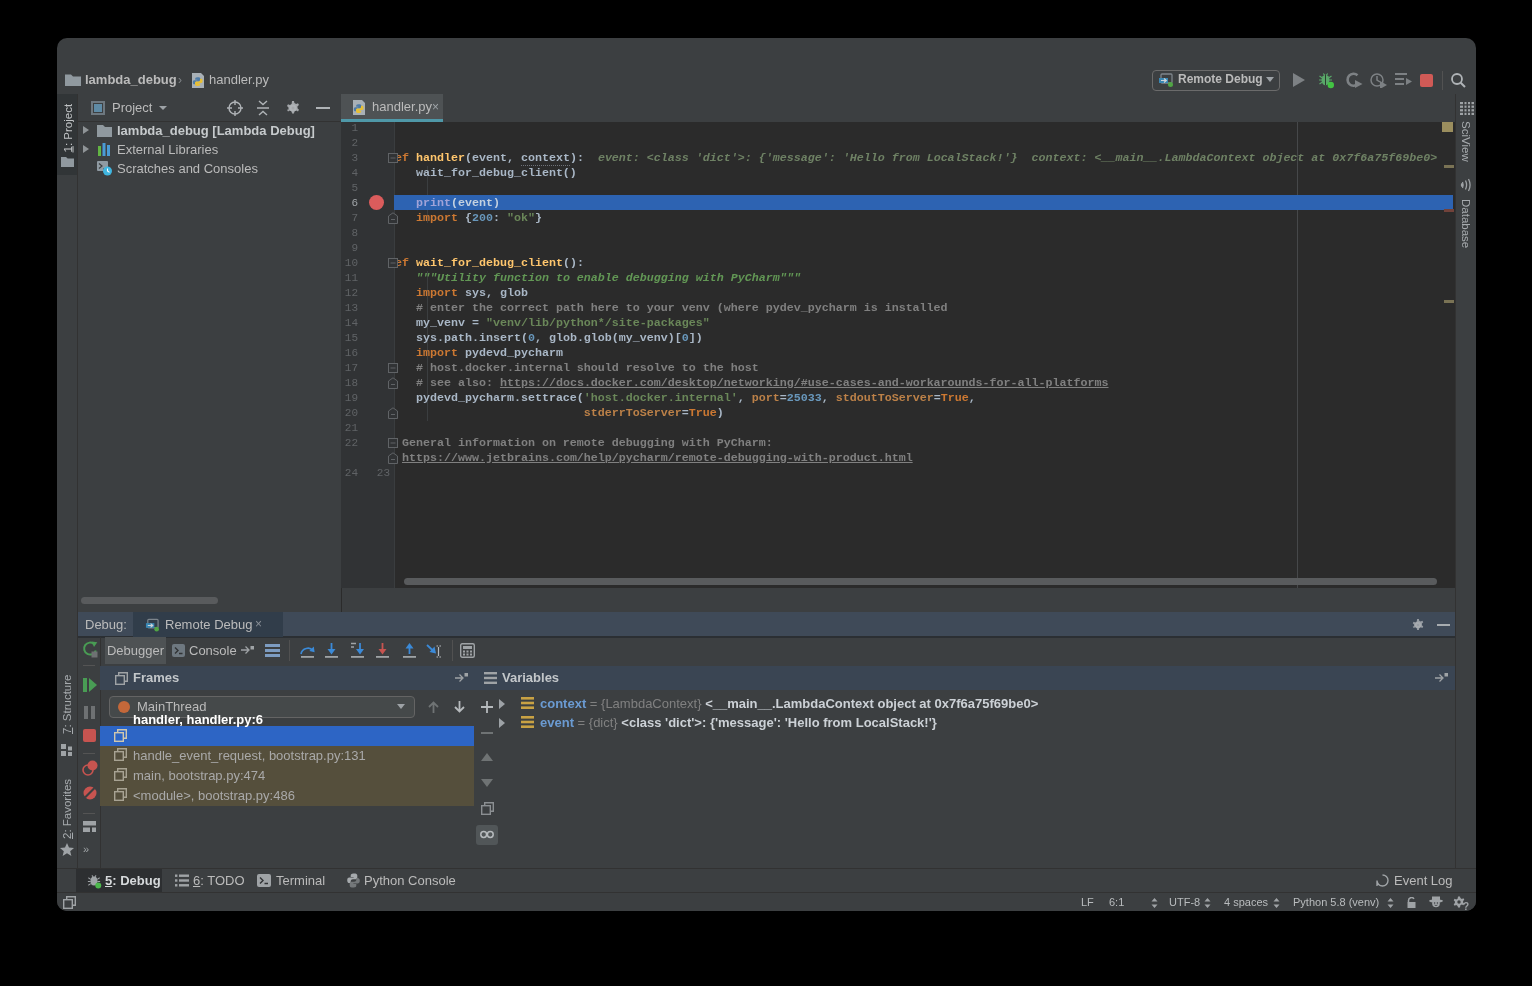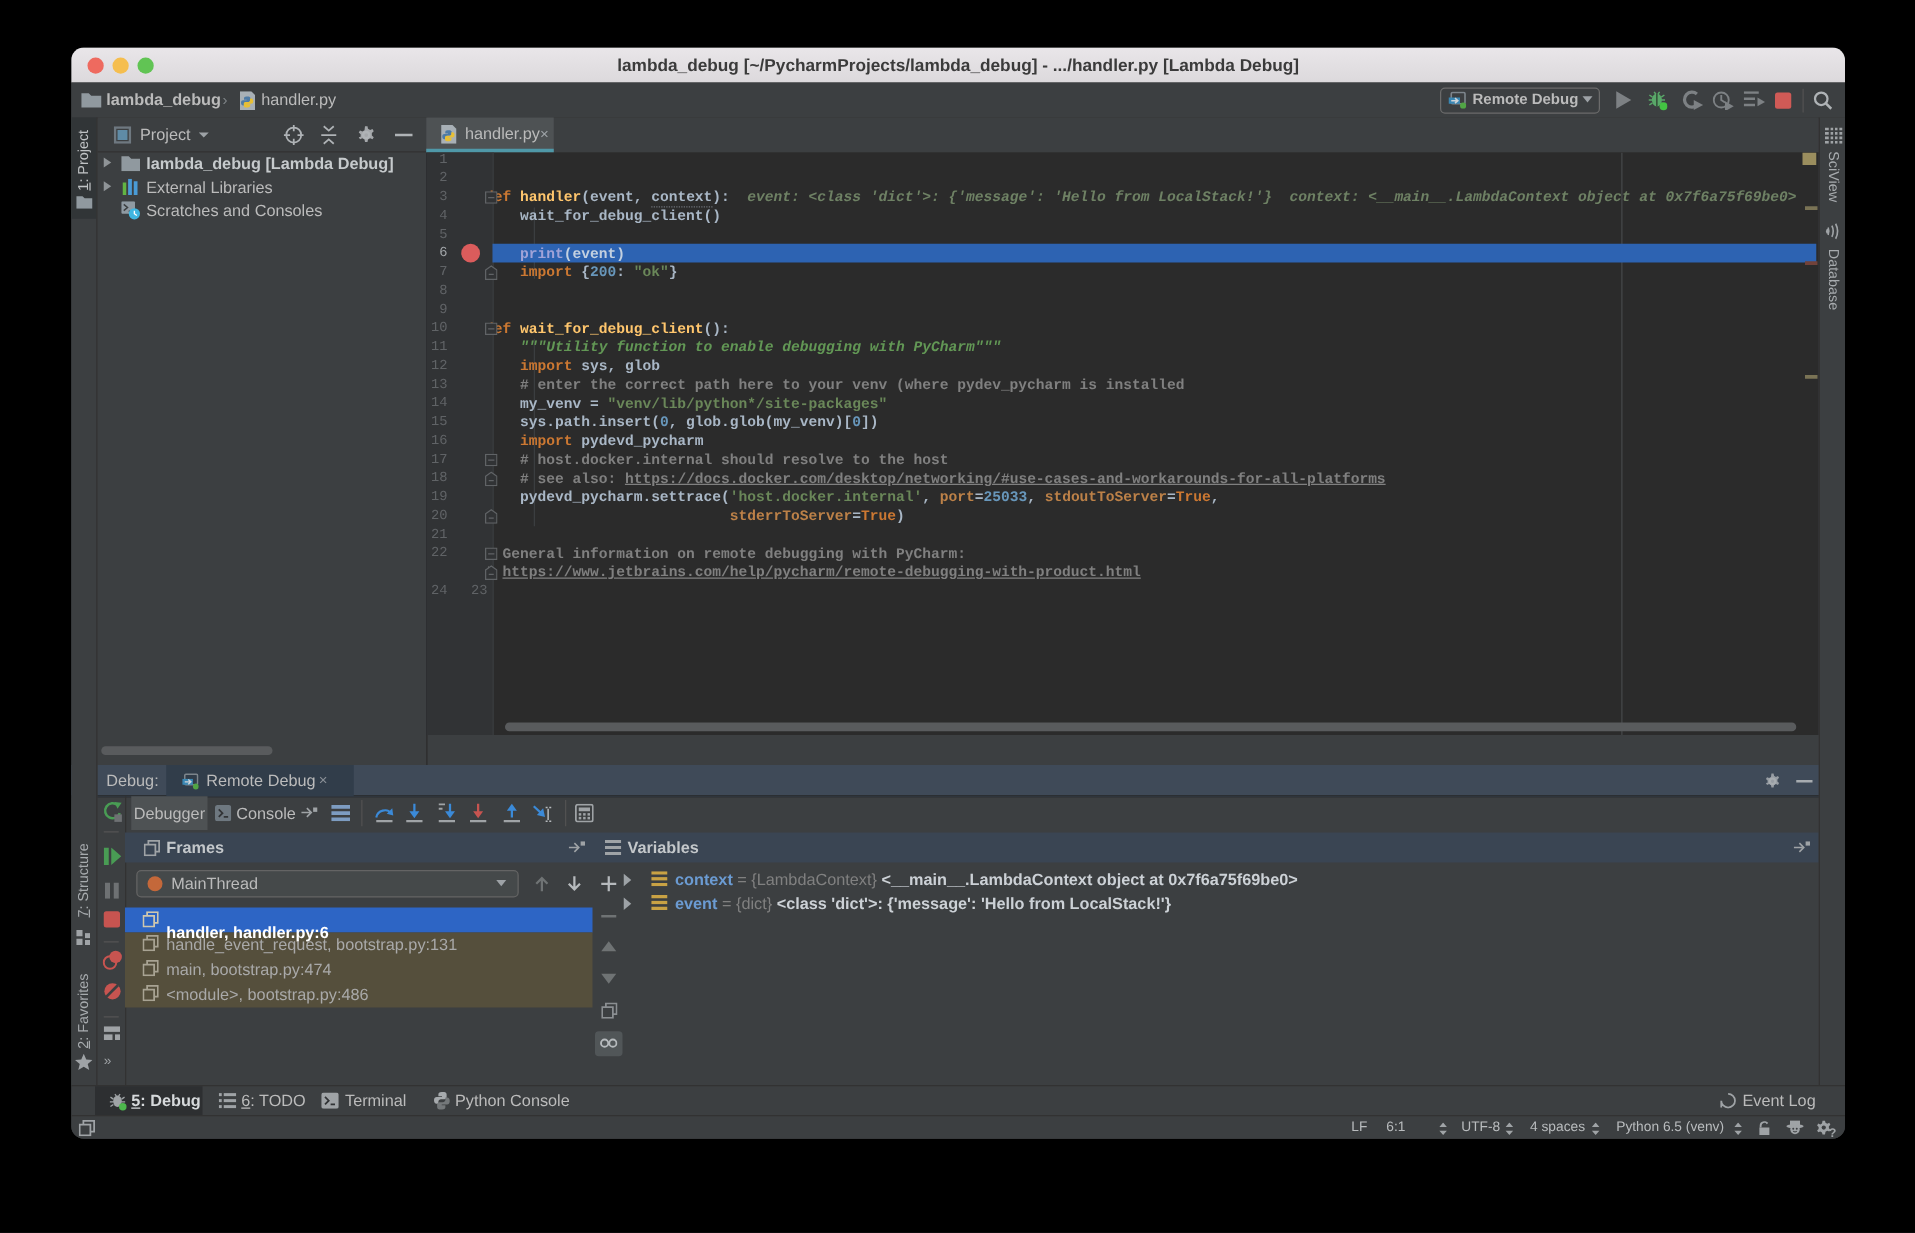--- a/index.html
+++ b/index.html
@@ -31,26 +31,20 @@
 #crumb{position:absolute;left:284px;top:550px;width:1114px;height:24px;background:#36383a;color:#a0a6ac;font-size:13px;line-height:24px;}
 #debugwin{position:absolute;left:0px;top:574px;width:1419px;height:256px;background:#3c3f41;}
 #bottombar{position:absolute;left:0;top:830px;width:100%;height:24px;background:#3c3f41;border-top:1px solid #323232;}
 #statusbar{position:absolute;left:0;top:854px;width:100%;height:19px;background:#3c3f41;border-top:1px solid #323232;}
 .sb{color:#b9bcbe;font-size:11px;line-height:19px;position:absolute;top:0;}
 svg{display:block;}
 </style></head>
 <body>
 <div id="stage">
 <div id="win">
-  <div id="titlebar">
-    <div class="tl" style="left:13px;background:#ee6a5f;"></div>
-    <div class="tl" style="left:33px;background:#f5be4f;"></div>
-    <div class="tl" style="left:53px;background:#61c454;"></div>
-    <div id="title">lambda_debug [~/PycharmProjects/lambda_debug] - .../handler.py [Lambda Debug]</div>
-  </div>
   <div id="navbar">
     <svg class="abs" style="left:8px;top:7px;" width="17" height="14" viewBox="0 0 17 14">
           <path fill="#90999f" d="M0 1.5 L6 1.5 L8 3.5 L16 3.5 L16 13 L0 13 Z"></path>
         </svg>
     <div class="abs uitext" style="left:28px;top:0;height:28px;line-height:28px;font-weight:bold;">lambda_debug</div>
     <div class="abs" style="left:121px;top:0;height:28px;line-height:28px;color:#7f8487;font-size:12px;">›</div>
     <svg class="abs" style="left:133px;top:7px;" width="15" height="15" viewBox="0 0 15 15">
           <path fill="#a8b0b6" d="M2 0 h9 l3 3 v12 h-12 z"></path>
           <path fill="#4e7ba6" d="M7.2 4.2c-1.6 0-2 .8-2 1.5v1h2.1v.5H4.4c-.8 0-1.6.5-1.6 2 0 1.6.8 2.1 1.6 2.1h1v-1.3c0-.9.7-1.5 1.6-1.5h2.1c.7 0 1.3-.6 1.3-1.4V5.8c0-.8-.6-1.6-1.5-1.6z"></path>
           <path fill="#e7bf35" d="M8.2 12.9c1.6 0 2-.8 2-1.5v-1H8.1v-.5h2.9c.8 0 1.6-.5 1.6-2 0-1.6-.8-2.1-1.6-2.1h-1v1.3c0 .9-.7 1.5-1.6 1.5H6.3c-.7 0-1.3.6-1.3 1.4v1.3c0 .8.6 1.6 1.5 1.6z"></path>
@@ -387,21 +381,21 @@
         </svg>
     <svg class="abs" style="left:396px;top:88px;" width="13" height="14" viewBox="0 0 13 14">
           <path d="M6.5 1 V11 M2 7 L6.5 11.5 L11 7" fill="none" stroke="#b6babd" stroke-width="1.8"></path>
         </svg>
     <div class="abs" style="left:43px;top:114px;width:374px;height:20px;background:#2d65c5;"></div>
     <div class="abs" style="left:43px;top:134px;width:374px;height:60px;background:#554f3c;"></div>
     <svg class="abs" style="left:57px;top:117px;" width="13" height="13" viewBox="0 0 13 13">
           <rect x="0.7" y="3.7" width="8.6" height="8.6" fill="none" stroke="#cfc7ae" stroke-width="1.4"></rect>
           <path d="M3.7 3.7 v-3 h8.6 v8.6 h-3" fill="none" stroke="#cfc7ae" stroke-width="1.4"></path>
         </svg>
-    <div class="abs" style="left:76px;top:124px;height:35px;line-height:20px;font-size:13px;font-weight:bold;color:#ffffff;">handler, handler.py:6</div>
+    <div class="abs" style="left:76px;top:98px;height:35px;line-height:20px;font-size:13px;font-weight:bold;color:#ffffff;">handler, handler.py:6</div>
     <svg class="abs" style="left:57px;top:136px;" width="13" height="13" viewBox="0 0 13 13">
           <rect x="0.7" y="3.7" width="8.6" height="8.6" fill="none" stroke="#a8a393" stroke-width="1.4"></rect>
           <path d="M3.7 3.7 v-3 h8.6 v8.6 h-3" fill="none" stroke="#a8a393" stroke-width="1.4"></path>
         </svg>
     <div class="abs" style="left:76px;top:134px;height:20px;line-height:20px;font-size:13px;color:#a9a9a9;">handle_event_request, bootstrap.py:131</div>
     <svg class="abs" style="left:57px;top:156px;" width="13" height="13" viewBox="0 0 13 13">
           <rect x="0.7" y="3.7" width="8.6" height="8.6" fill="none" stroke="#a8a393" stroke-width="1.4"></rect>
           <path d="M3.7 3.7 v-3 h8.6 v8.6 h-3" fill="none" stroke="#a8a393" stroke-width="1.4"></path>
         </svg>
     <div class="abs" style="left:76px;top:154px;height:20px;line-height:20px;font-size:13px;color:#a9a9a9;">main, bootstrap.py:474</div>
@@ -545,21 +539,21 @@
           <path fill="#9fa3a6" d="M3.5 0 L6.5 3.5 H0.5 Z M3.5 10 L0.5 6.5 H6.5 Z"></path>
         </svg>
     <div class="sb" style="left:1112px;">UTF-8</div>
     <svg class="abs" style="left:1147px;top:5px;" width="7" height="10" viewBox="0 0 7 10">
           <path fill="#9fa3a6" d="M3.5 0 L6.5 3.5 H0.5 Z M3.5 10 L0.5 6.5 H6.5 Z"></path>
         </svg>
     <div class="sb" style="left:1167px;">4 spaces</div>
     <svg class="abs" style="left:1216px;top:5px;" width="7" height="10" viewBox="0 0 7 10">
           <path fill="#9fa3a6" d="M3.5 0 L6.5 3.5 H0.5 Z M3.5 10 L0.5 6.5 H6.5 Z"></path>
         </svg>
-    <div class="sb" style="left:1236px;">Python 6.5 (venv)</div>
+    <div class="sb" style="left:1236px;">Python 5.8 (venv)</div>
     <svg class="abs" style="left:1330px;top:5px;" width="7" height="10" viewBox="0 0 7 10">
           <path fill="#9fa3a6" d="M3.5 0 L6.5 3.5 H0.5 Z M3.5 10 L0.5 6.5 H6.5 Z"></path>
         </svg>
     <svg class="abs" style="left:1349px;top:4px;" width="12" height="12" viewBox="0 0 12 12">
           <path d="M2.5 5 V3.5 a3 3 0 0 1 5.5-1.6" fill="none" stroke="#9fa3a6" stroke-width="1.5"></path>
           <rect x="1.5" y="5" width="8" height="6" fill="#9fa3a6"></rect>
         </svg>
     <svg class="abs" style="left:1372px;top:3px;" width="14" height="13" viewBox="0 0 14 13">
           <rect x="3" y="0.5" width="8" height="4" fill="#9fa3a6"></rect>
           <ellipse cx="7" cy="5" rx="7" ry="1.6" fill="#9fa3a6"></ellipse>

